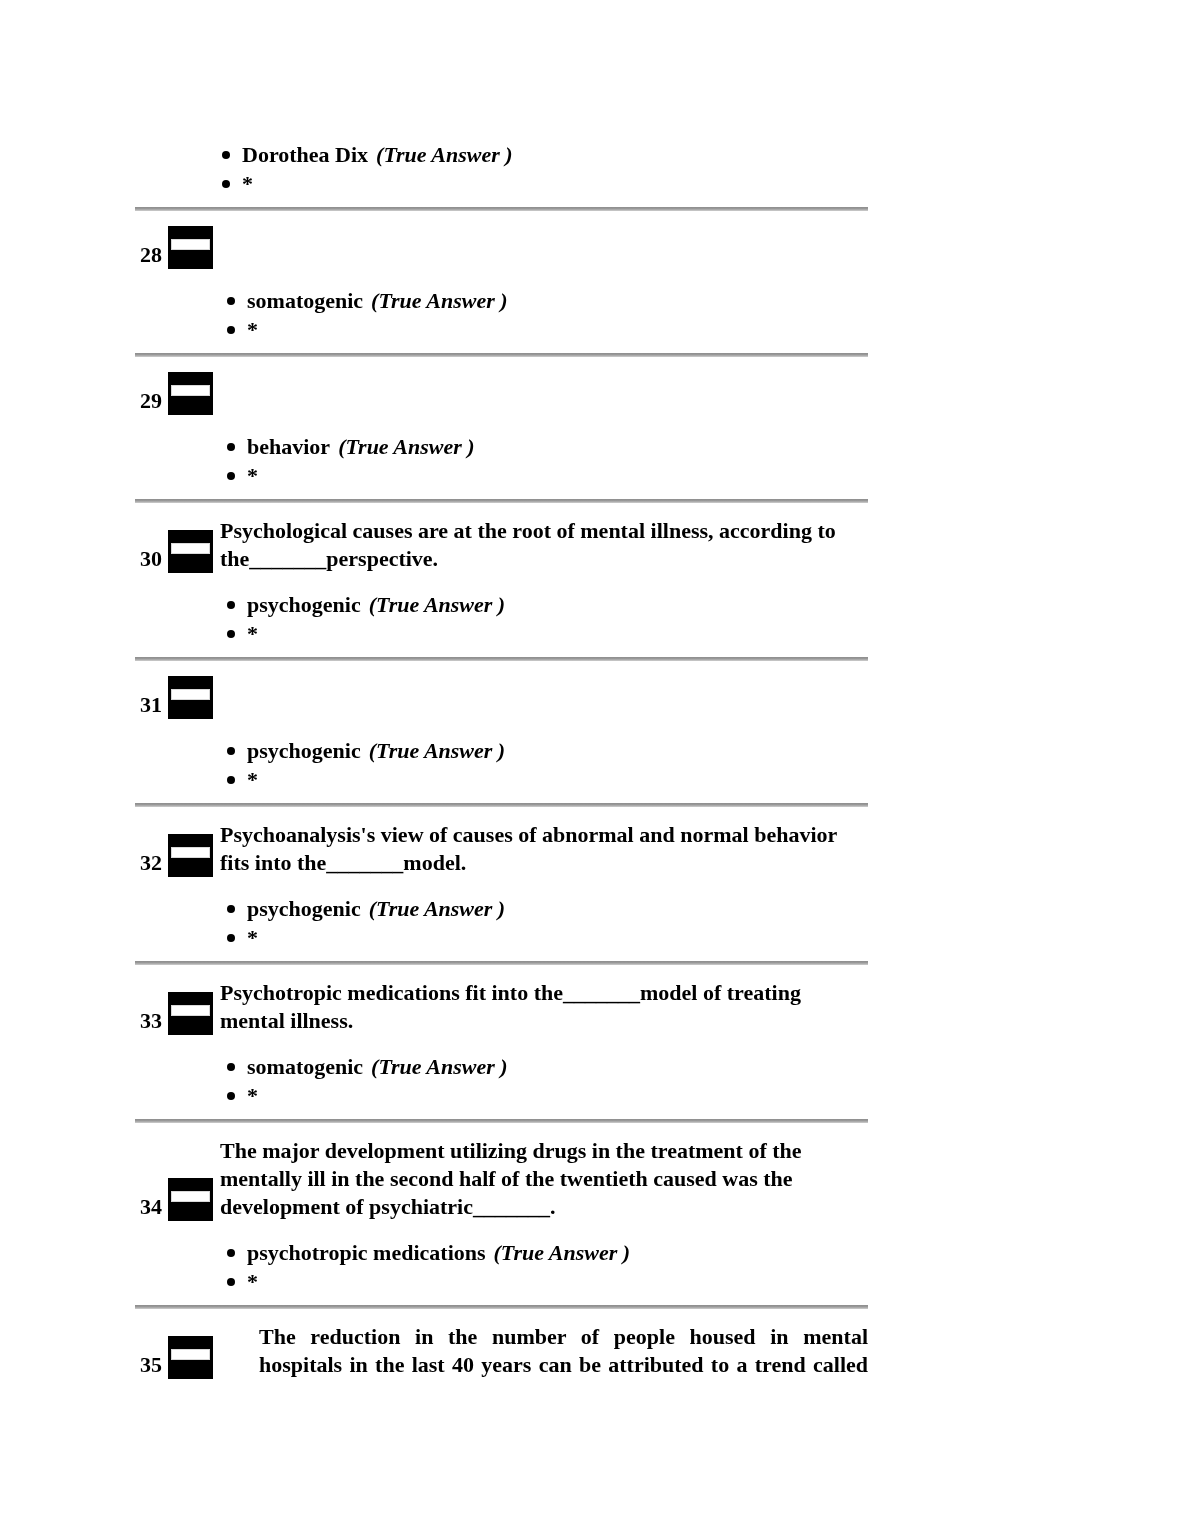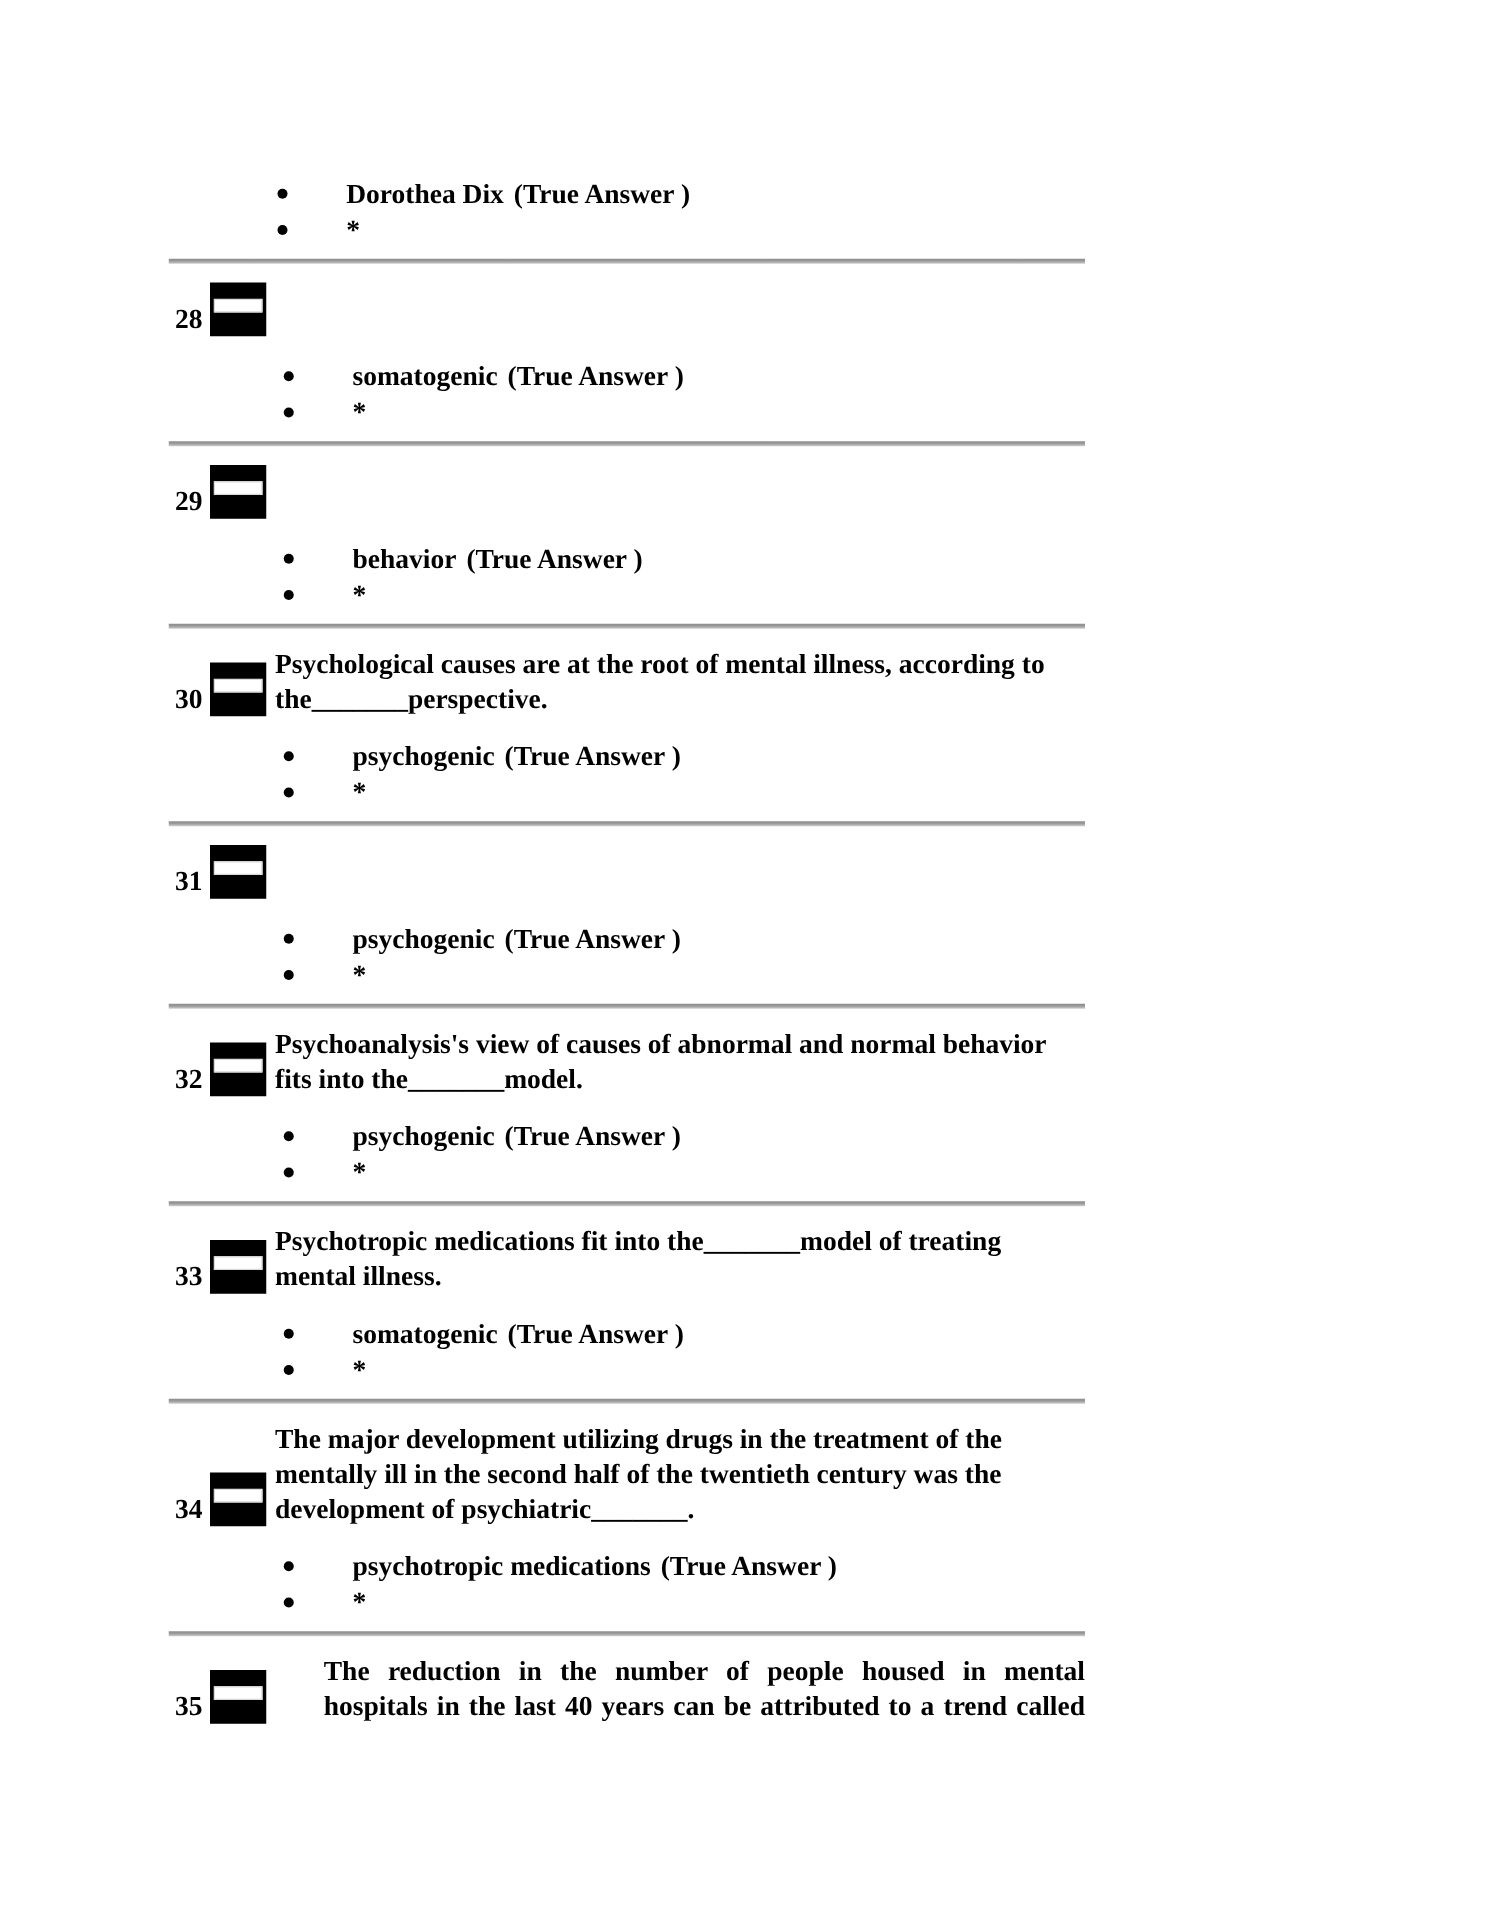--- a/index.html
+++ b/index.html
@@ -14,22 +14,22 @@
   }
   
   .tail-answers { padding-left:5px; margin-bottom:8px; }
 
   .answers { list-style:none; margin:0; padding:0; margin-left:87px; }
   .answer-row { display:flex; align-items:baseline; font-size:22px; line-height:29px; }
   .bullet-dot {
     flex:none; width:8px; height:8px; border-radius:50%;
     background:#000; margin-right:12px; align-self:center;
   }
-  .answer-label { white-space:pre;margin-left:35px; }
-  .answer-annotation { margin-left:8px; white-space:pre; }
+  .answer-label { white-space:pre; }
+  .answer-annotation { font-style:italic; margin-left:8px; white-space:pre; }
 
   .divider {
     height:4px; margin:9px 0 14px 0;
     background:linear-gradient(to bottom,#8d8d8d 0%,#9a9a9a 45%,#cfcfcf 100%);
   }
 
   .q-body { padding-left:5px; }
   .q-row { display:flex; align-items:flex-end; }
   .q-num { flex:none; width:28px; font-size:22px; line-height:28px; }
   .q-icon {
@@ -205,21 +205,21 @@
     </div>
   </section>
       <section class="question">
     <div class="divider"></div>
     <div class="q-body">
       <div class="q-row">
         <span class="q-num">34</span>
         <span class="q-icon">
           <span class="q-icon-bar"></span>
         </span>
-        <div class="q-text">The major development utilizing drugs in the treatment of the mentally ill in the second half of the twentieth century was the development of psychiatric_______.</div>
+        <div class="q-text">The major development utilizing drugs in the treatment of the mentally ill in the second half of the twentieth caused was the development of psychiatric_______.</div>
       </div>
       <ul class="answers">
             <li class="answer-row">
     <span class="bullet-dot"></span>
     <span class="answer-label">psychotropic medications</span>
     <span class="answer-annotation">(True Answer )</span>
   </li>
             <li class="answer-row">
     <span class="bullet-dot"></span>
     <span class="answer-label">*</span>

